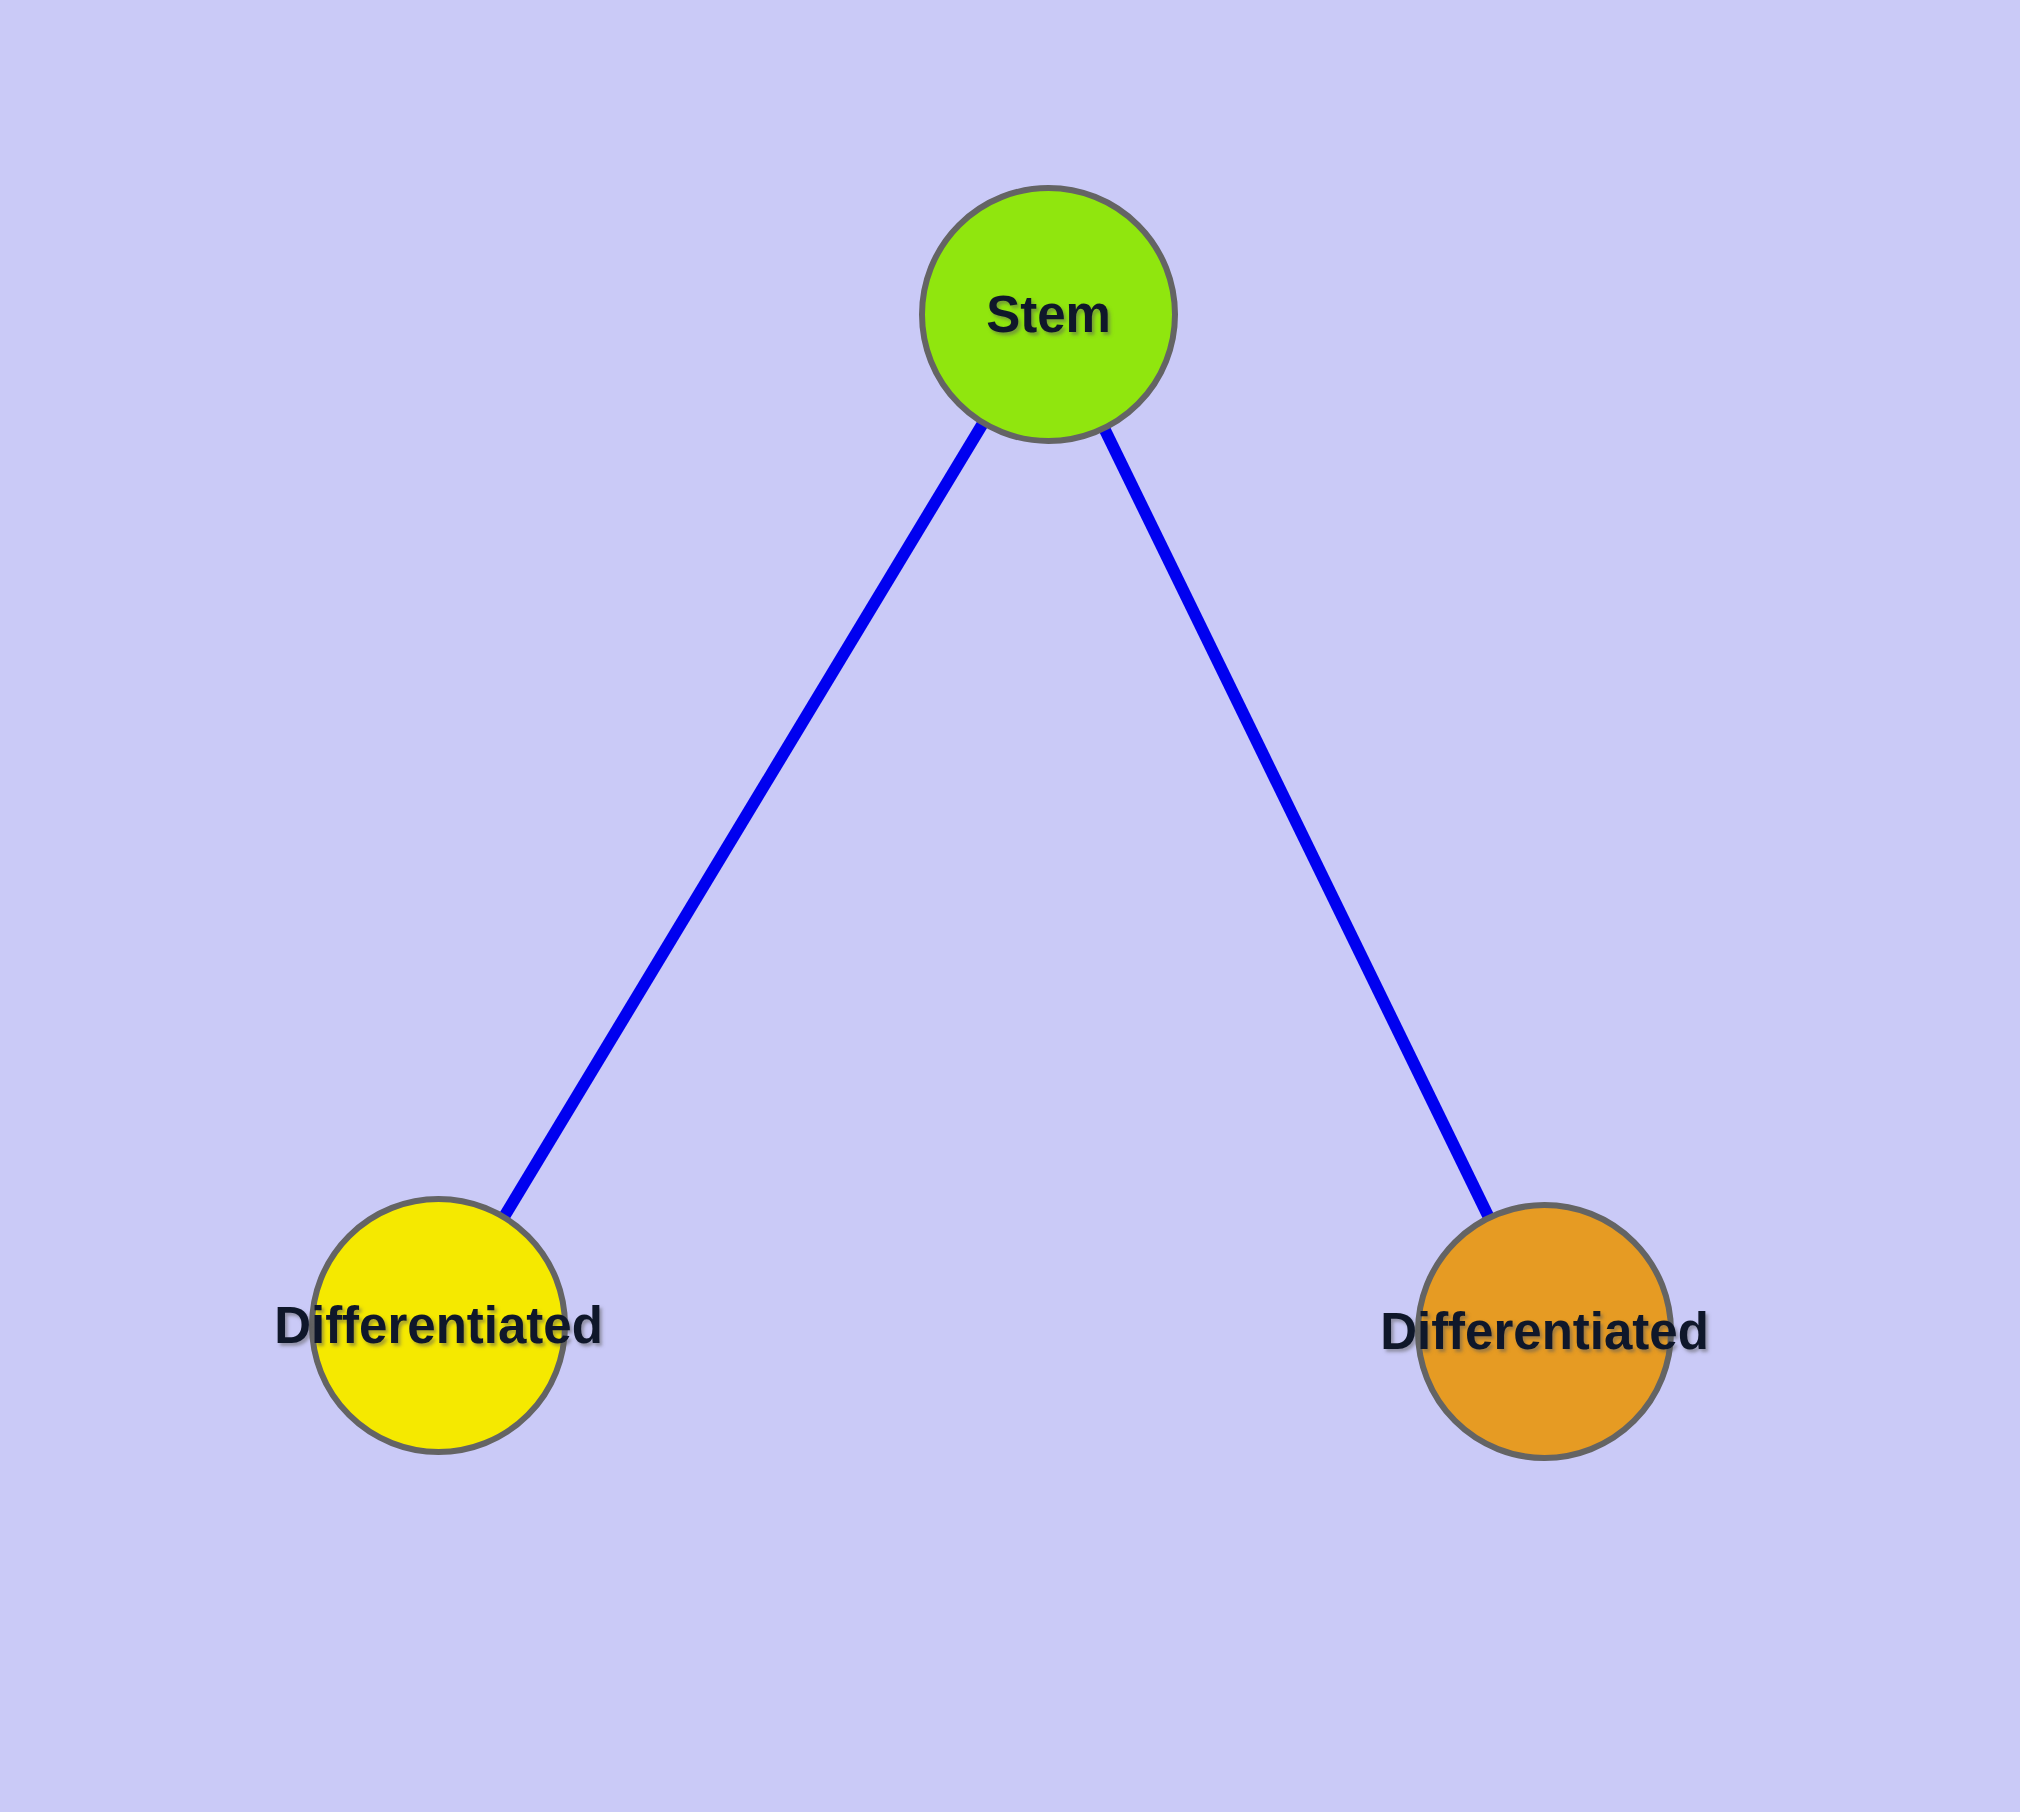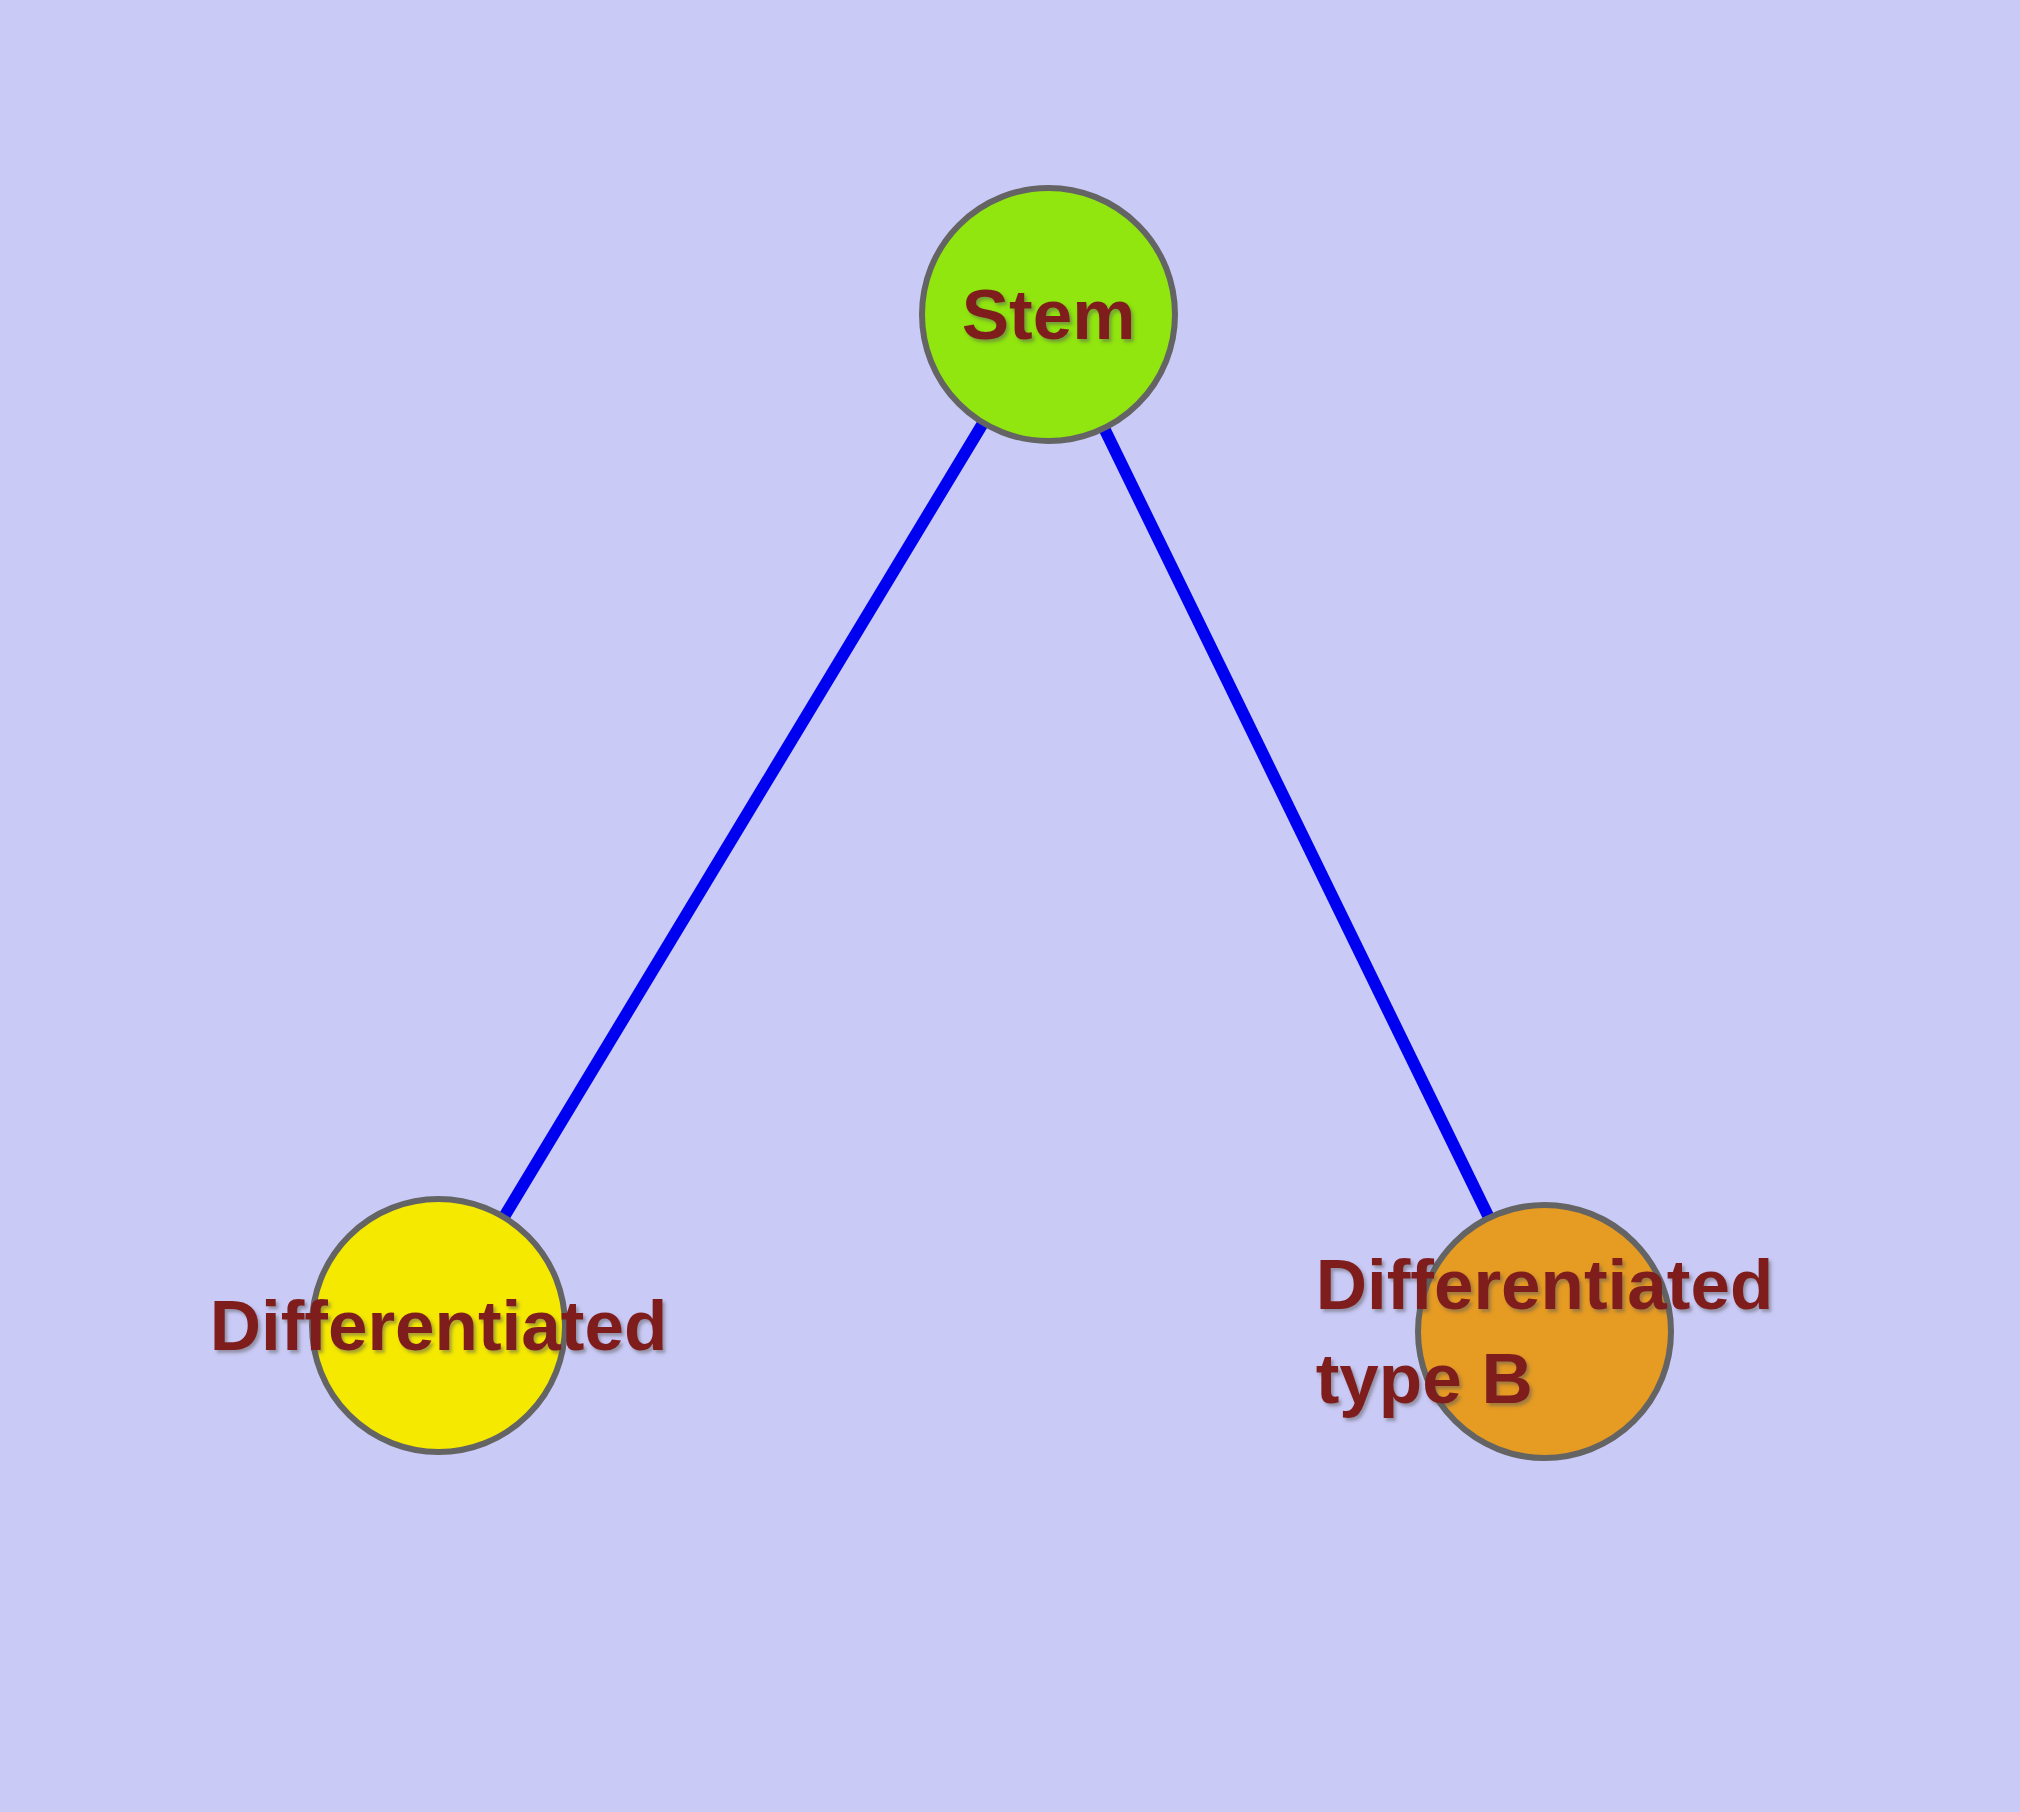--- a/index.html
+++ b/index.html
@@ -41,24 +41,25 @@
     border-radius: 50%;
   }
   .node-stem { left: 919px; top: 185px; background: #90E60E; }
   .node-a    { left: 309px;  top: 1196px; background: #F5E900; }
   .node-b    { left: 1415px; top: 1202px; background: #E69B23; }
   .node-label {
     position: absolute;
     left: 50%;
     top: 50%;
     transform: translate(-50%, -50%);
+    text-align: center;
     font-weight: 700;
-    font-size: 71px;
+    font-size: 51px;
     line-height: 94px;
-    color: #7f1d1d;
+    color: #0f172a;
     white-space: nowrap;
     text-shadow: 2.5px 3.4px 3.4px rgba(90, 90, 90, 0.5);
     pointer-events: none;
   }
 </style>
 </head>
 <body>
 
 <div class="canvas" style="background-color: rgb(202, 202, 247);">
 
@@ -75,18 +76,17 @@
 
   <div class="node node-a" style="background-color: rgb(245, 233, 0); border-color: rgb(100, 100, 100);">
     <div class="node-label">
       <div>Differentiated</div>
     </div>
   </div>
 
   <div class="node node-b" style="background-color: rgb(230, 155, 35); border-color: rgb(100, 100, 100);">
     <div class="node-label">
       <div>Differentiated</div>
-      <div>type B</div>
     </div>
   </div>
 
 </div>
 
 
 </body></html>

